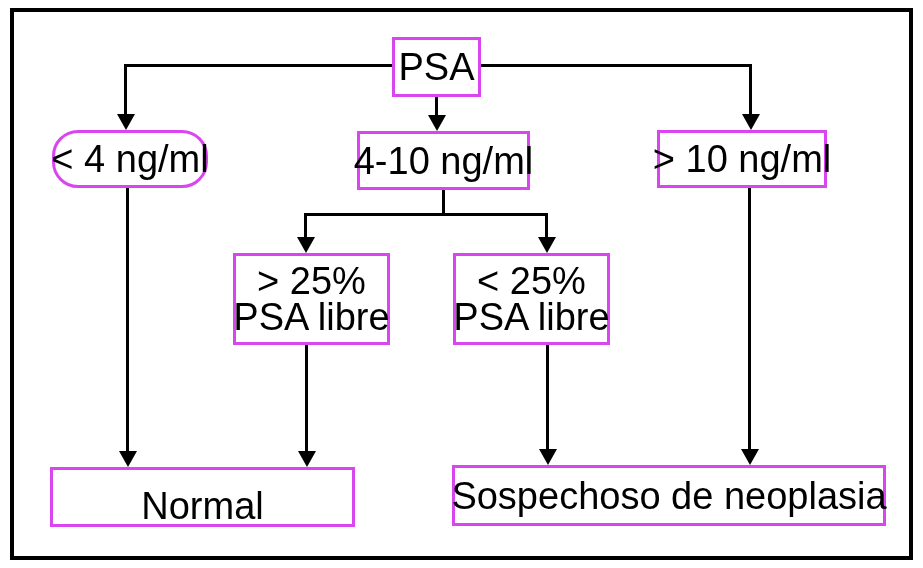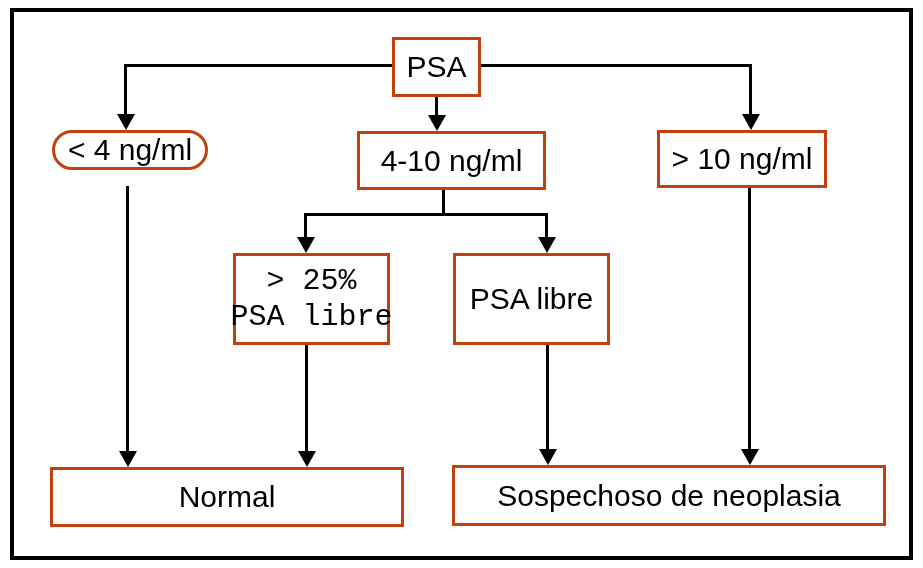--- a/index.html
+++ b/index.html
@@ -36,41 +36,41 @@
     width: 0;
     height: 0;
     border-left: 9px solid transparent;
     border-right: 9px solid transparent;
     border-top: 16px solid #000000;
     z-index: 1;
   }
   .node {
     position: absolute;
     box-sizing: border-box;
-    border: 3px solid #c2410c;
+    border: 3px solid #d946ef;
     background: #ffffff;
     color: #000000;
     display: flex;
     flex-direction: column;
     align-items: center;
     justify-content: center;
-    font-size: 30px;
+    font-size: 38px;
     line-height: 36px;
     text-align: center;
     z-index: 2;
     white-space: nowrap;
   }
   
   .n-root  { left: 392px; top: 37px;  width: 89px;  height: 60px; }
-  .n-lt4   { left: 52px;  top: 130px; width: 156px; height: 40px; border-radius: 26px; }
-  .n-mid   { left: 357px; top: 131px; width: 189px; height: 59px; }
+  .n-lt4   { left: 52px;  top: 130px; width: 156px; height: 58px; border-radius: 26px; }
+  .n-mid   { left: 357px; top: 131px; width: 173px; height: 59px; }
   .n-gt10  { left: 657px; top: 130px; width: 170px; height: 58px; }
-  .n-gt25  { left: 233px; top: 253px; width: 157px; height: 92px; font-family: Liberation Mono, monospace; }
+  .n-gt25  { left: 233px; top: 253px; width: 157px; height: 92px; }
   .n-lt25  { left: 453px; top: 253px; width: 157px; height: 92px; }
-  .n-norm  { left: 50px;  top: 467px; width: 354px; height: 60px; }
+  .n-norm  { left: 50px;  top: 467px; width: 305px; height: 60px; justify-content: flex-end; }
   .n-susp  { left: 452px; top: 465px; width: 434px; height: 61px; }
   
   .c-top-h        { left: 124px; top: 64px;  width: 628px; height: 3px; }
   .c-left-v       { left: 124px; top: 64px;  width: 3px;   height: 53px; }
   .c-right-v      { left: 749px; top: 64px;  width: 3px;   height: 53px; }
   .c-root-v       { left: 435px; top: 95px;  width: 3px;   height: 22px; }
   .c-mid-v        { left: 442px; top: 188px; width: 3px;   height: 28px; }
   .c-branch-h     { left: 304px; top: 213px; width: 244px; height: 3px; }
   .c-branch-lv    { left: 304px; top: 213px; width: 3px;   height: 26px; }
   .c-branch-rv    { left: 545px; top: 213px; width: 3px;   height: 26px; }
@@ -132,20 +132,21 @@
   <div class="node n-gt10">
     <span>&gt; 10 ng/ml</span>
   </div>
 
   <div class="node n-gt25">
     <span>&gt; 25%</span>
     <span>PSA libre</span>
   </div>
 
   <div class="node n-lt25">
+    <span>&lt; 25%</span>
     <span>PSA libre</span>
   </div>
 
   <div class="node n-norm">
     <span>Normal</span>
   </div>
 
   <div class="node n-susp">
     <span>Sospechoso de neoplasia</span>
   </div>

